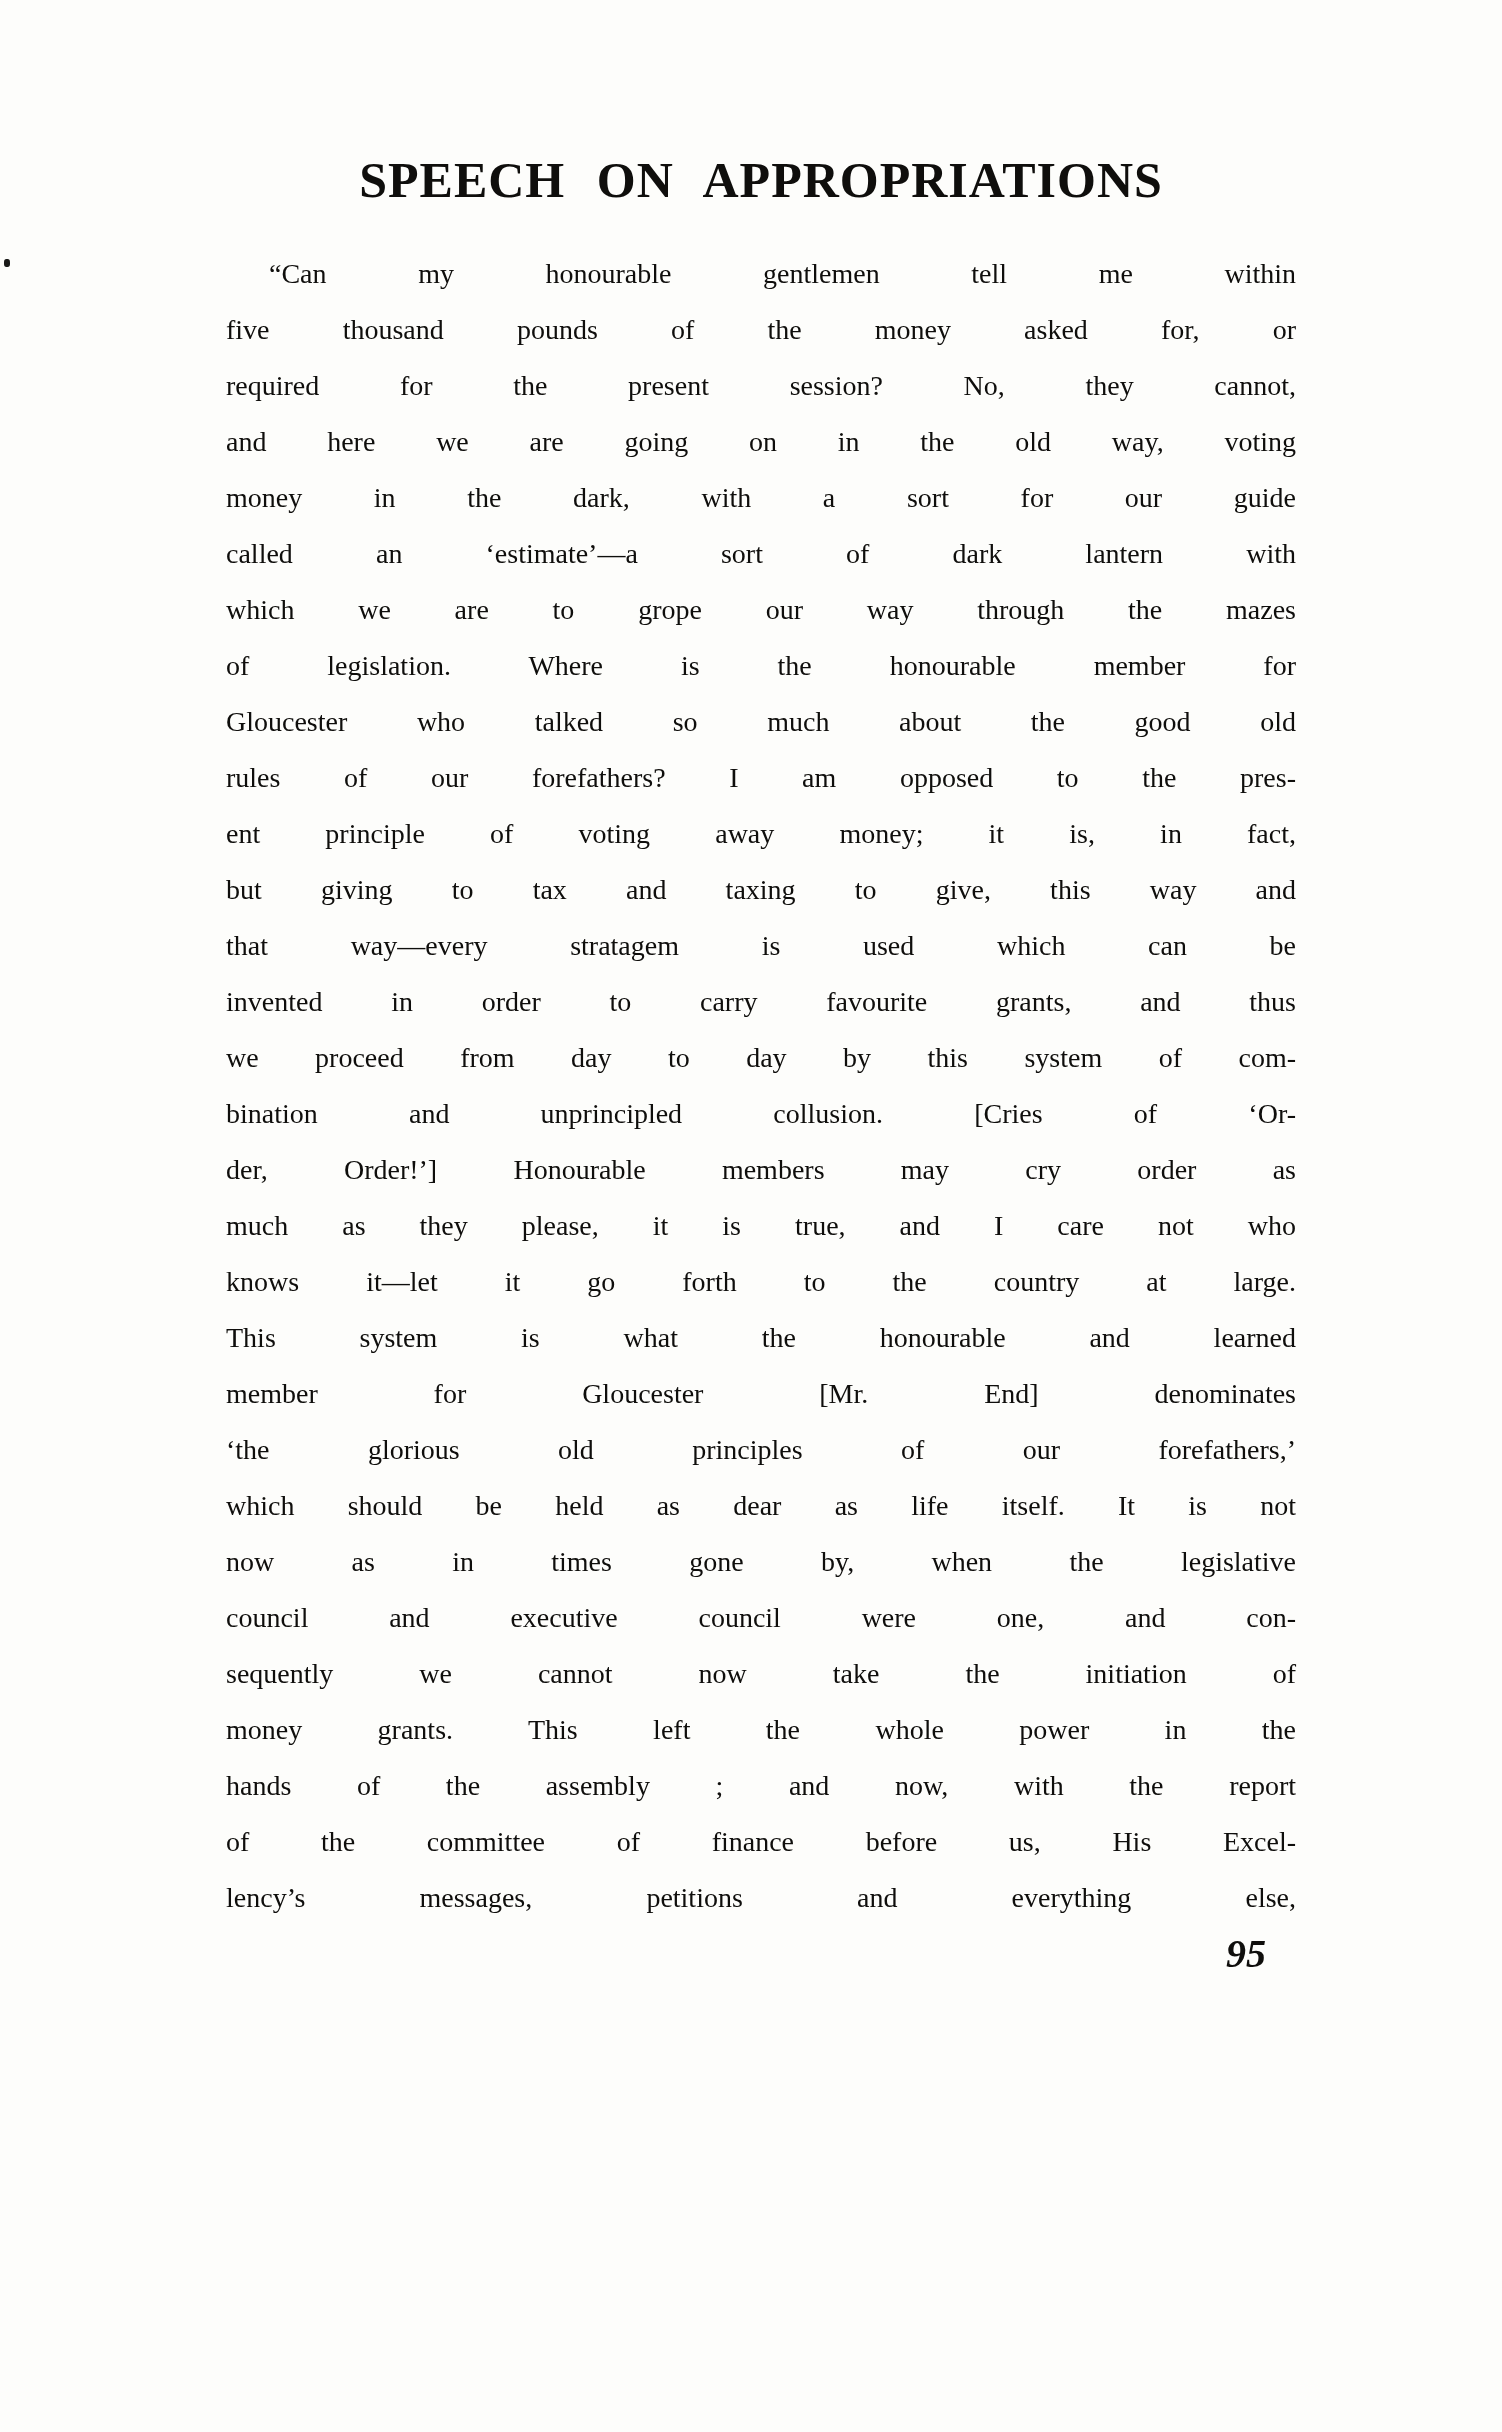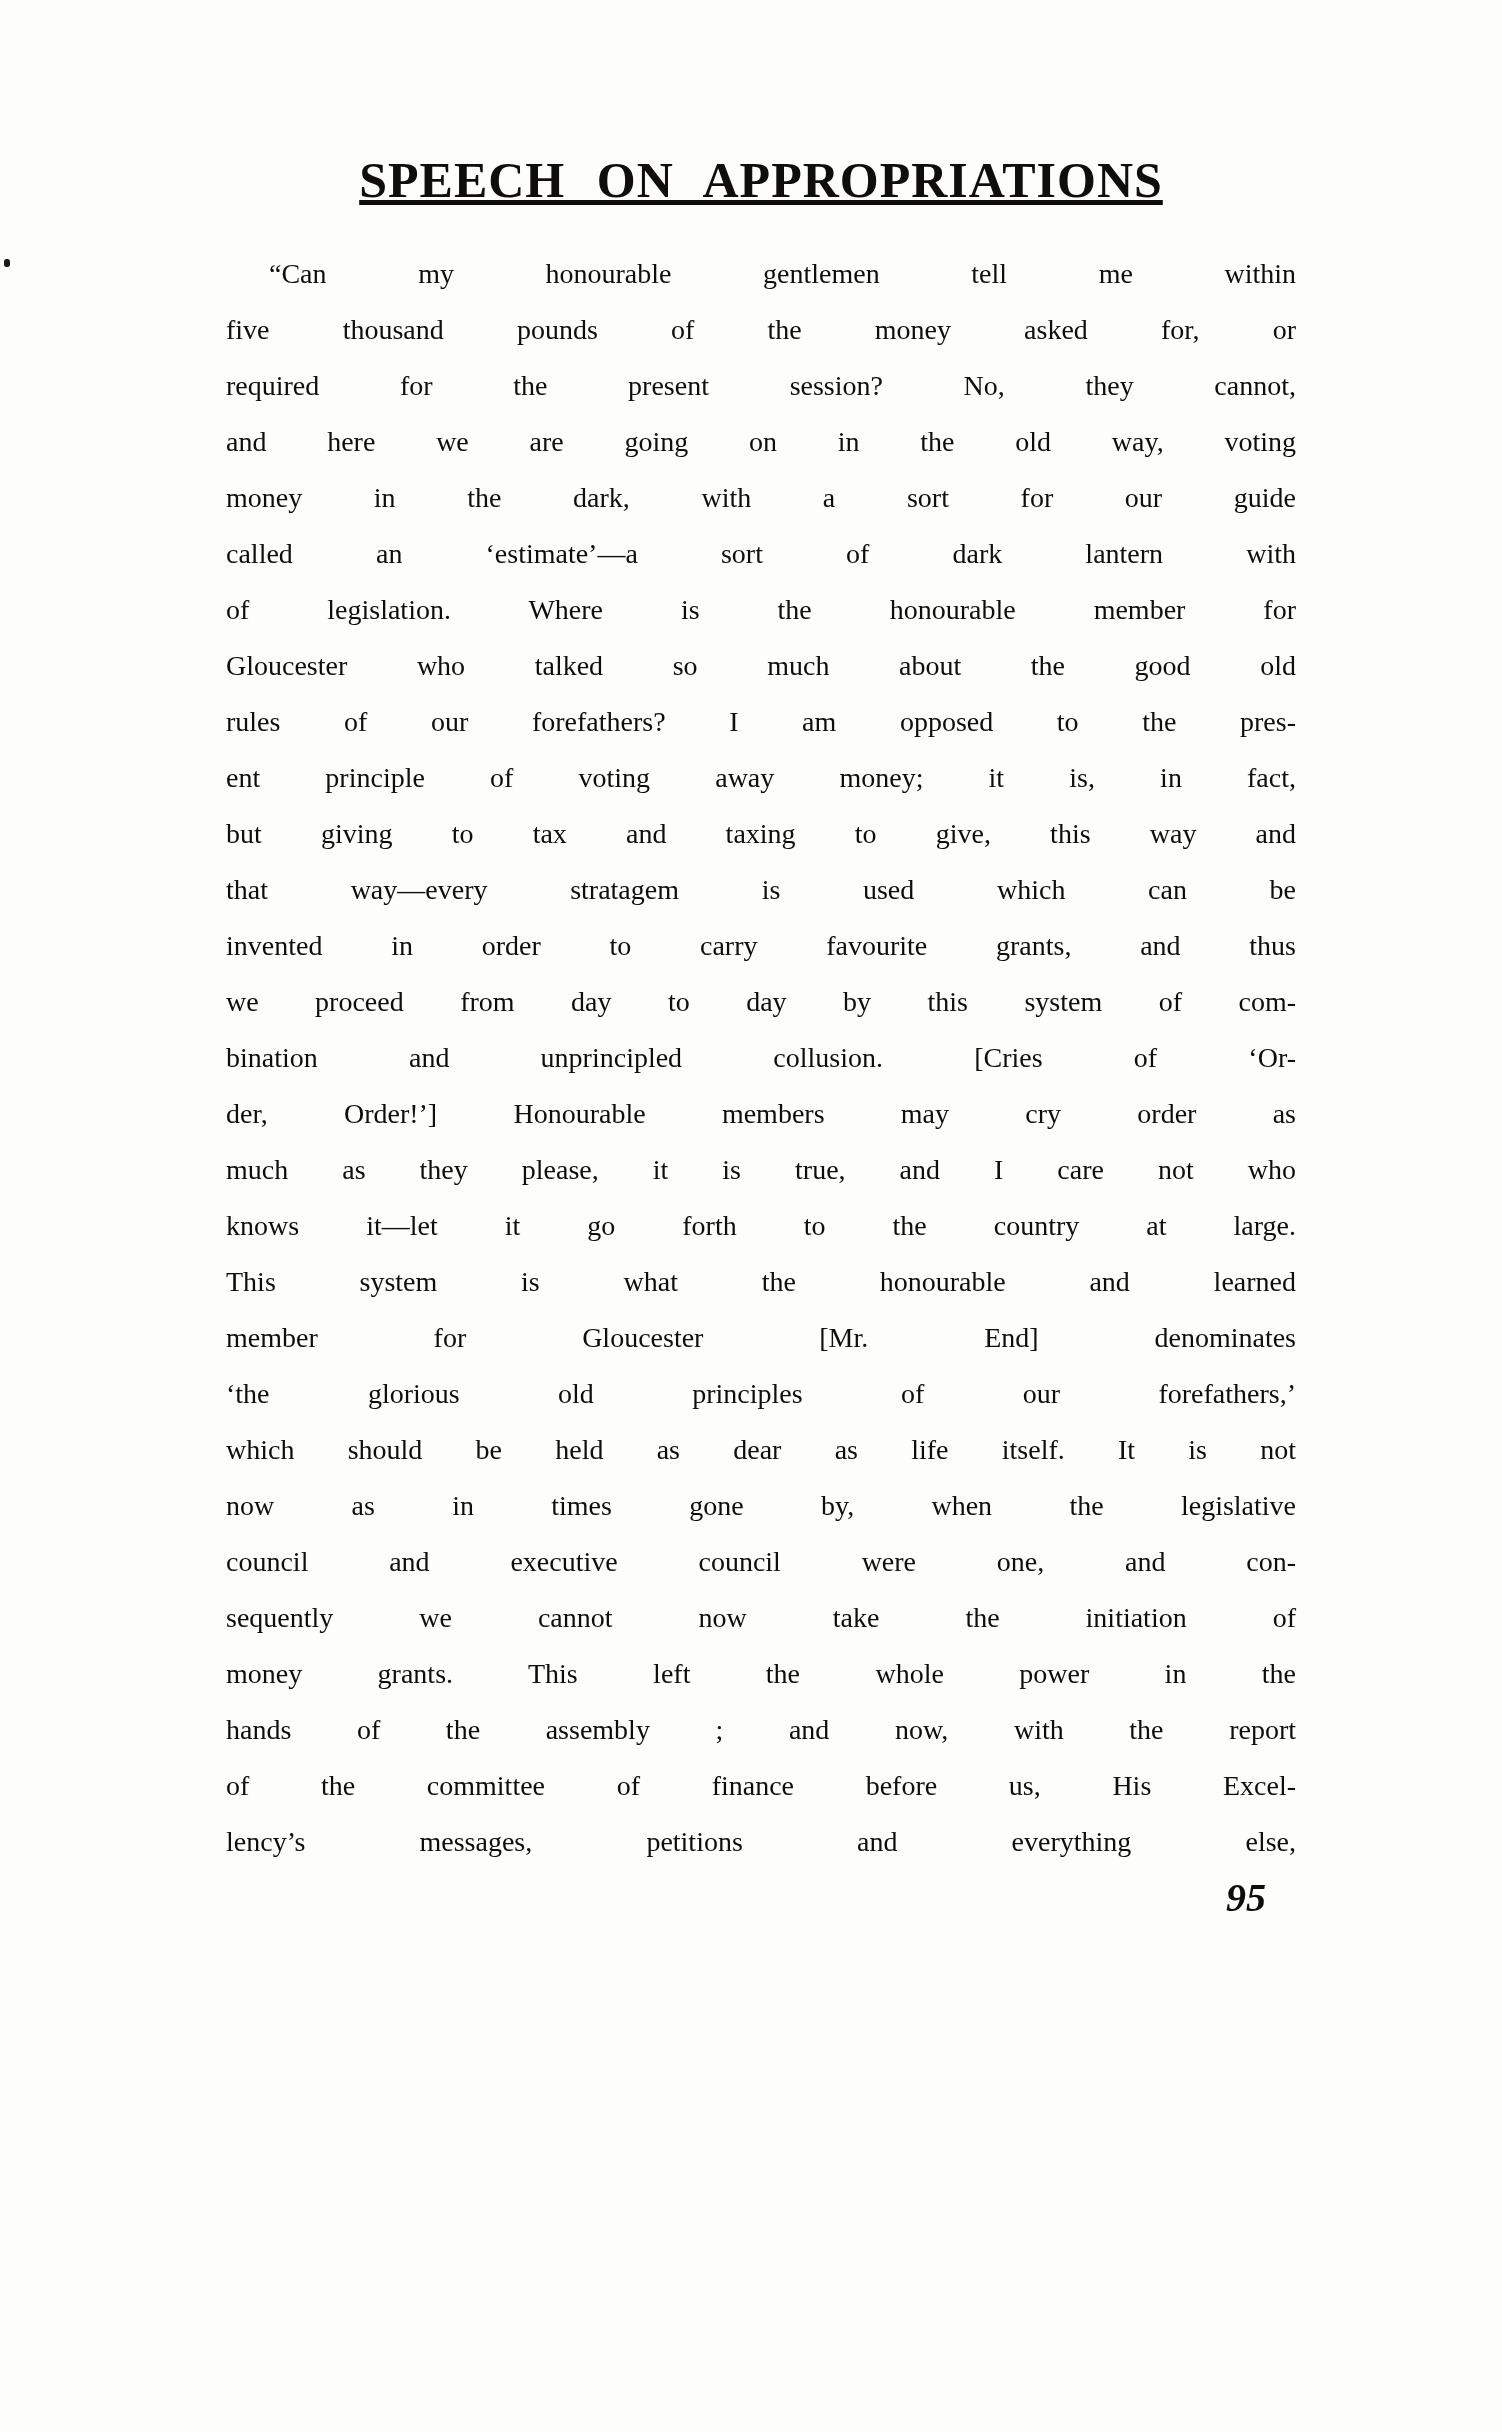--- a/index.html
+++ b/index.html
@@ -32,21 +32,20 @@
     width: 1070px;
   }
   .heading {
     margin: 0 0 36px 0;
     font-size: 50px;
     font-weight: 700;
     line-height: 60px;
     text-align: center;
     letter-spacing: 1px;
     word-spacing: 18px;
-    text-decoration: underline;
     -webkit-font-smoothing: antialiased;
   }
   .body-text {
     font-size: 28px;
     line-height: 56px;
   }
   .line {
     text-align: justify;
     text-align-last: justify;
     -moz-text-align-last: justify;
@@ -73,20 +72,21 @@
   <div class="text-block">
     <h1 class="heading">SPEECH ON APPROPRIATIONS</h1>
 
     <div class="body-text">
       <div class="line indent">“Can my honourable gentlemen tell me within</div>
       <div class="line">five thousand pounds of the money asked for, or</div>
       <div class="line">required for the present session?  No, they cannot,</div>
       <div class="line">and here we are going on in the old way, voting</div>
       <div class="line">money in the dark, with a sort for our guide</div>
       <div class="line">called an ‘estimate’—a sort of dark lantern with</div>
+      <div class="line">which we are to grope our way through the mazes</div>
       <div class="line">of legislation.  Where is the honourable member for</div>
       <div class="line">Gloucester who talked so much about the good old</div>
       <div class="line">rules of our forefathers?  I am opposed to the pres-</div>
       <div class="line">ent principle of voting away money; it is, in fact,</div>
       <div class="line">but giving to tax and taxing to give, this way and</div>
       <div class="line">that way—every stratagem is used which can be</div>
       <div class="line">invented in order to carry favourite grants, and thus</div>
       <div class="line">we proceed from day to day by this system of com-</div>
       <div class="line">bination and unprincipled collusion.  [Cries of ‘Or-</div>
       <div class="line">der, Order!’]  Honourable members may cry order as</div>

